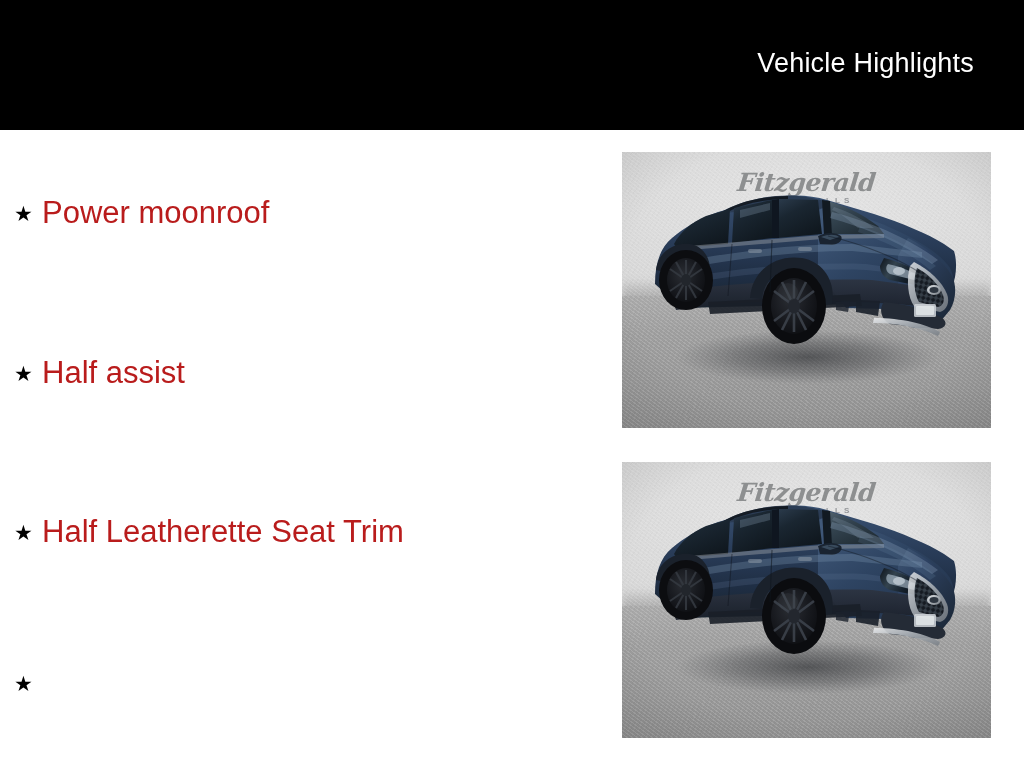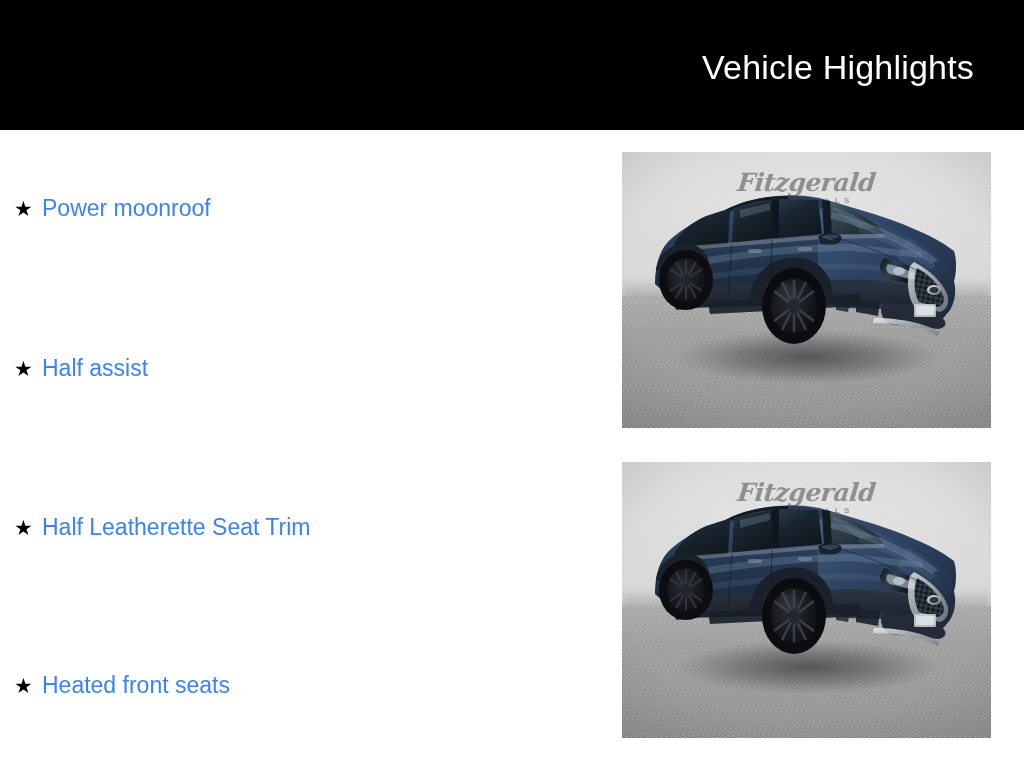--- a/index.html
+++ b/index.html
@@ -26,21 +26,21 @@
     left: 0; top: 0;
     width: 1024px;
     height: 130px;
     background: #000000;
   }
   #header-title {
     position: absolute;
     right: 50px;
     top: 48px;
     color: #ffffff;
-    font-size: 34px;
+    font-size: 27px;
     font-weight: 400;
     letter-spacing: 0.2px;
     white-space: nowrap;
   }
 
   
   #features {
     position: absolute;
     left: 0;
     top: 130px;
@@ -61,22 +61,22 @@
 
   .bullet-star {
     width: 28px;
     font-size: 21px;
     line-height: 1;
     color: #000000;
     text-align: left;
     flex: 0 0 28px;
   }
   .feature-label {
-    font-size: 23px;
-    color: #3b82f6;
+    font-size: 31px;
+    color: #b91c1c;
     line-height: 1.1;
     font-weight: 400;
   }
 
   
   .photo {
     position: absolute;
     left: 622px;
     width: 369px;
     height: 276px;
@@ -181,21 +181,20 @@
       <span class="feature-label">Half assist</span>
     </div>
 
     <div class="feature-row r2">
       <span class="bullet-star">★</span>
       <span class="feature-label">Half Leatherette Seat Trim</span>
     </div>
 
     <div class="feature-row r3">
       <span class="bullet-star">★</span>
-      <span class="feature-label">Heated front seats</span>
     </div>
 
   </div>
 
   <div class="photo p0">
     <div class="bg-wall"></div>
     <div class="bg-horizon"></div>
     <div class="bg-floor"></div>
     <div class="bg-texture"></div>
     <div class="bg-vignette"></div>

